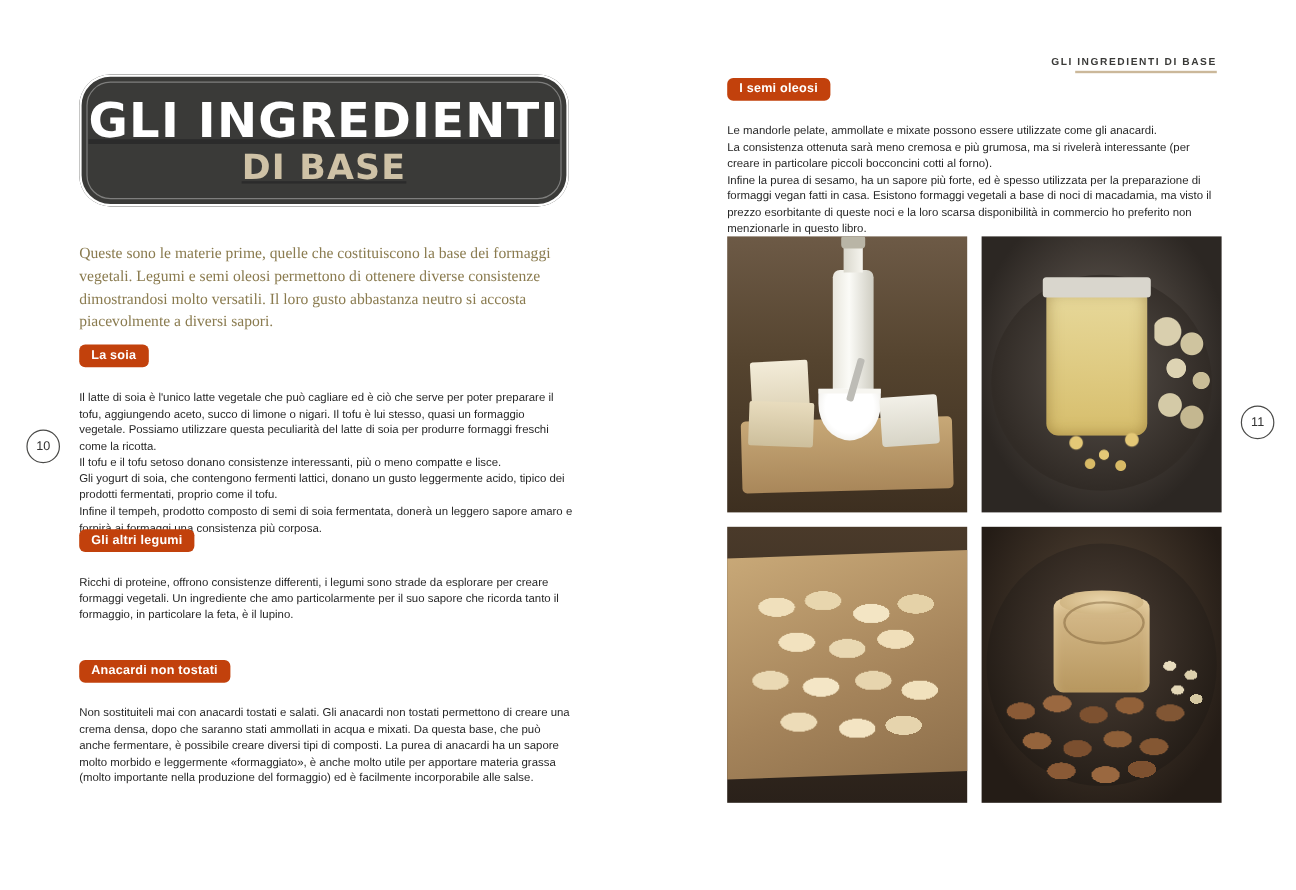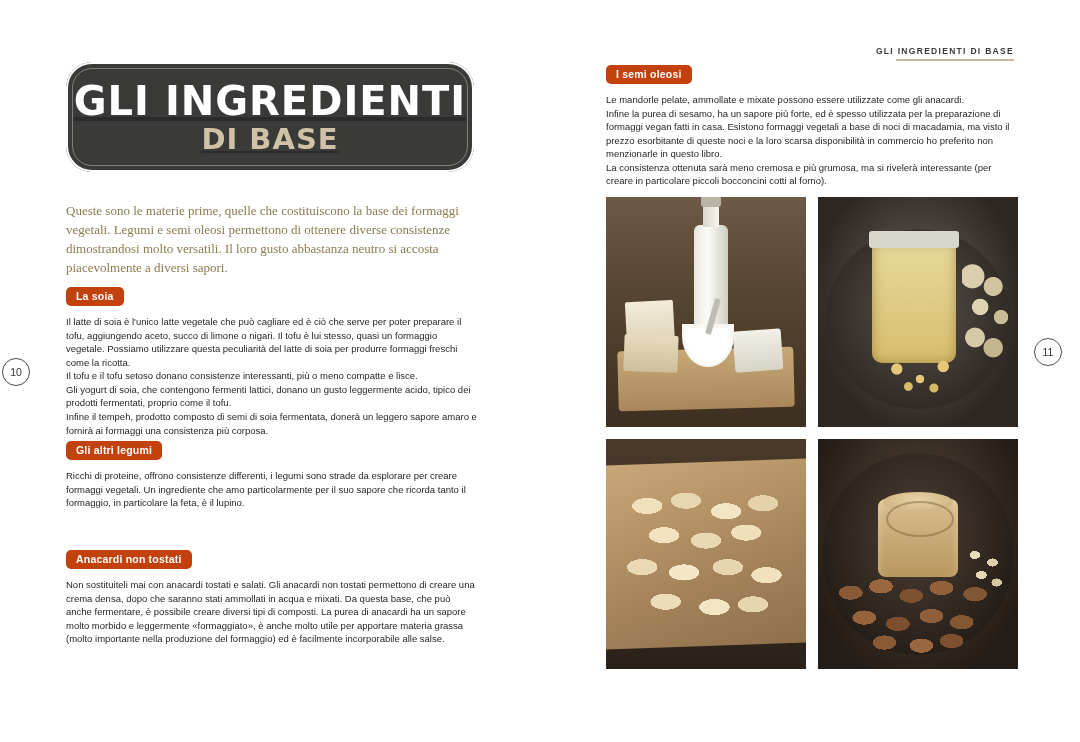--- a/index.html
+++ b/index.html
@@ -94,21 +94,21 @@
     display: inline-block;
     background: #c2410c;
     color: #ffffff;
     font-size: 10.5px;
     font-weight: bold;
     padding: 3px 10px 4px 10px;
     border-radius: 5px;
     letter-spacing: 0.2px;
   }
   .body-text {
-    margin-top: 9px;
+    margin-top: 19px;
     font-size: 9.5px;
     line-height: 1.43;
     color: #262626;
     text-align: left;
   }
   .body-text p { margin: 0; }
 
   #sec-soia   { top: 286px; }
   #sec-legumi { top: 440px; }
   #sec-anacardi { top: 549px; }
@@ -120,21 +120,21 @@
     height: 26px;
     border: 1px solid #4a4a48;
     border-radius: 50%;
     display: flex;
     align-items: center;
     justify-content: center;
     font-size: 10.5px;
     color: #333;
     font-family: "Liberation Sans", sans-serif;
   }
-  #page-num-left  { left: 2px;  top: 358px; }
+  #page-num-left  { left: 22px;  top: 358px; }
   #page-num-right { right: 18px; top: 338px; }
 
   
   .running-head {
     position: absolute;
     right: 66px;
     top: 24px;
     text-align: right;
     margin-top: 22px;
   }
@@ -383,22 +383,22 @@
 
     <div class="running-head">
       <div class="rh-text">GLI INGREDIENTI DI BASE</div>
       <div class="rh-rule"></div>
     </div>
 
     <div class="section" id="sec-semi">
       <span class="tag">I semi oleosi</span>
       <div class="body-text">
           <p>Le mandorle pelate, ammollate e mixate possono essere utilizzate come gli anacardi.</p>
+          <p>La consistenza ottenuta sarà meno cremosa e più grumosa, ma si rivelerà interessante (per creare in particolare piccoli bocconcini cotti al forno).</p>
           <p>Infine la purea di sesamo, ha un sapore più forte, ed è spesso utilizzata per la preparazione di formaggi vegan fatti in casa. Esistono formaggi vegetali a base di noci di macadamia, ma visto il prezzo esorbitante di queste noci e la loro scarsa disponibilità in commercio ho preferito non menzionarle in questo libro.</p>
-          <p>La consistenza ottenuta sarà meno cremosa e più grumosa, ma si rivelerà interessante (per creare in particolare piccoli bocconcini cotti al forno).</p>
         </div>
     </div>
 
     <div class="photo-grid">
 
       <div class="photo ph-milk">
         <div class="board"></div>
         <div class="tofu1"></div>
         <div class="tofu2"></div>
         <div class="bottle"></div>

